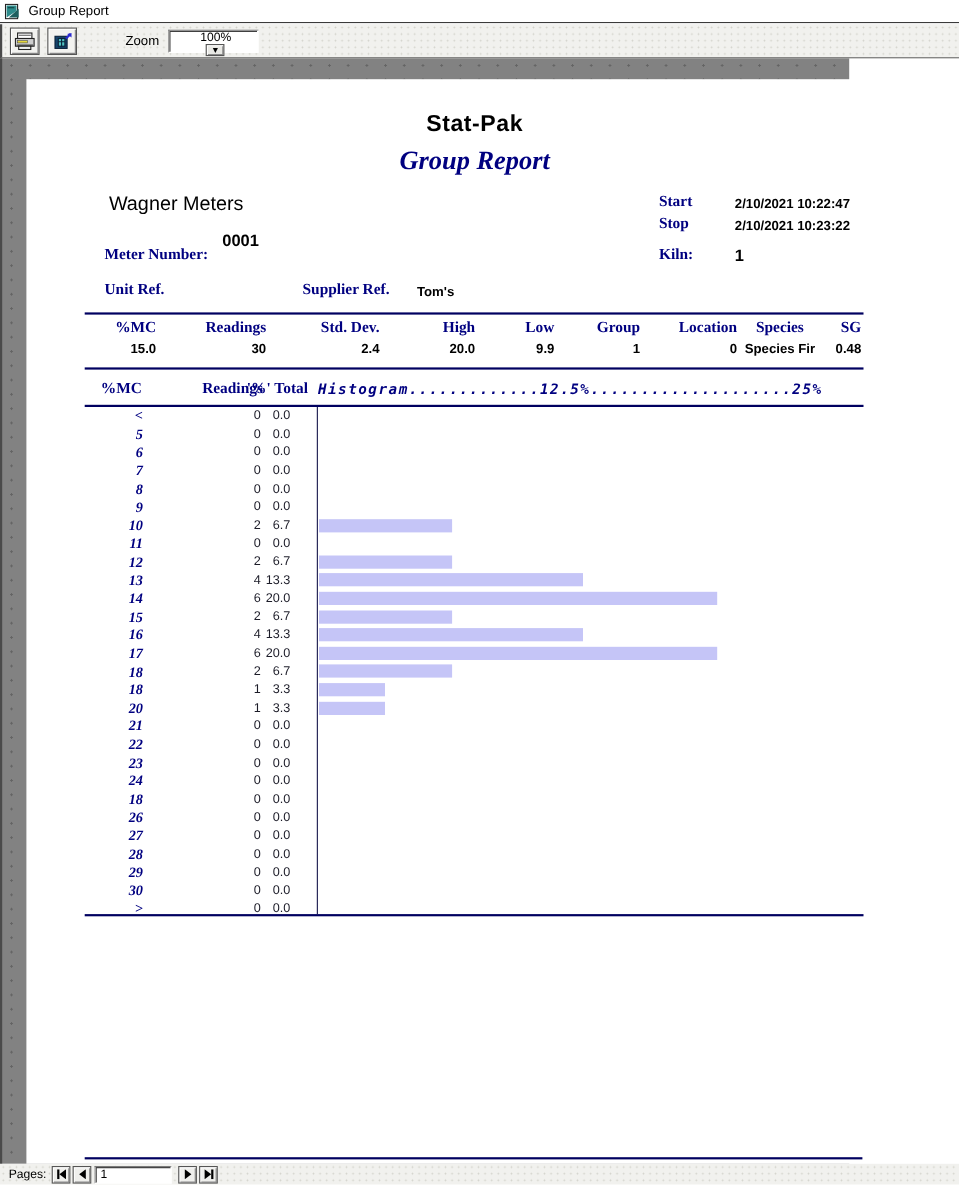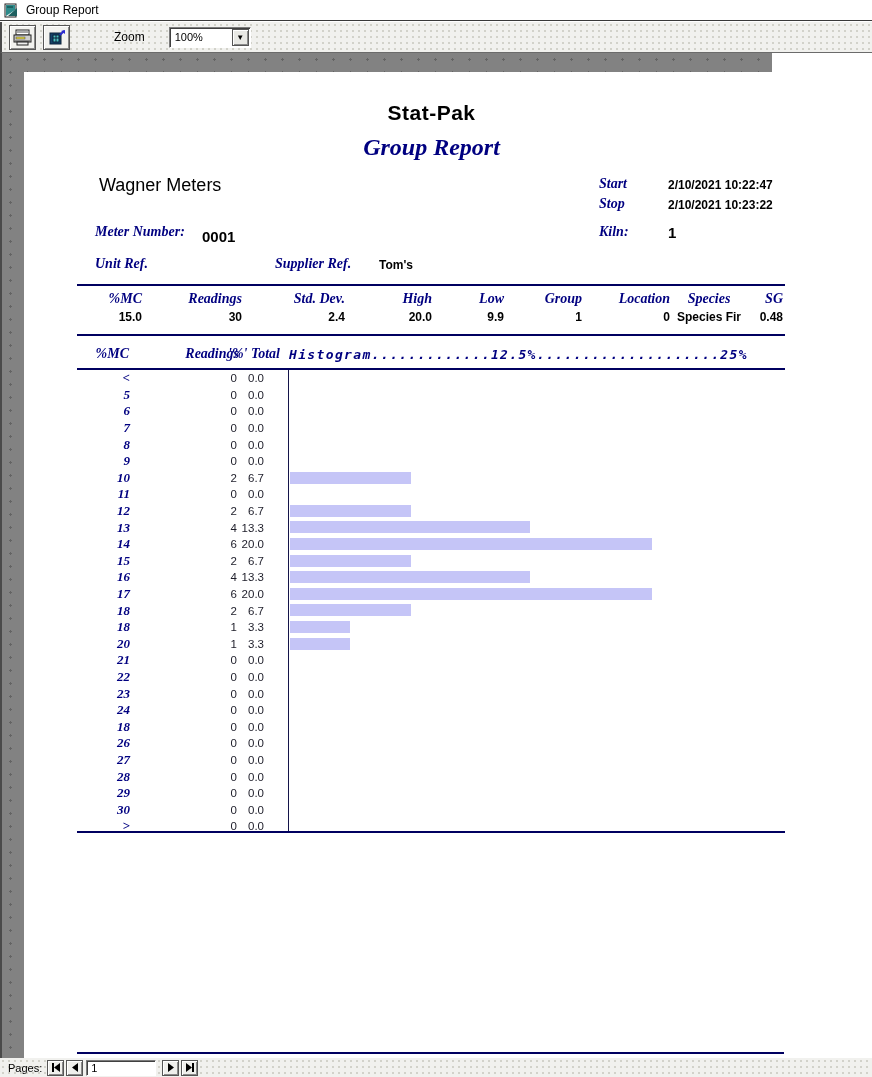--- a/index.html
+++ b/index.html
@@ -25,25 +25,25 @@
     display:flex; align-items:center;
   }
   .tb-btn {
     width:27px; height:25px; margin-left:7px;
     background:#f2f2ef; border:1px solid #565656;
     box-shadow:inset 1px 1px 0 #ffffff, inset -1px -1px 0 #8a8a8a;
     display:flex; align-items:center; justify-content:center; cursor:pointer;
   }
   .zoom-label { font-size:12px; color:#000; margin-left:44px; }
   .combobox {
-    margin-left:24px; width:82px; height:21px; background:#fff;
+    margin-left:8px; width:82px; height:21px; background:#fff;
     border:1px solid; border-color:#7a7a7a #fff #fff #7a7a7a;
     box-shadow:inset 1px 1px 0 #404040;
     display:flex; align-items:center; justify-content:space-between;
-    font-size:11px; padding-left:5px; cursor:pointer;
+    font-size:11px; padding-left:5px; cursor:pointer;flex-direction:column;
   }
   .combo-arrow {
     width:17px; height:17px; margin-right:1px;
     background:#e8e8e4; border:1px solid #555;
     box-shadow:inset 1px 1px 0 #fff, inset -1px -1px 0 #8a8a8a;
     display:flex; align-items:center; justify-content:center;
     font-size:8px; color:#000;
   }
   
   .preview {
@@ -57,21 +57,21 @@
     position:absolute; left:22px; top:19px; width:815px; height:986px;
     background:#fff;
   }
   
   .rpt-title { position:absolute; top:29px; left:0; width:100%; text-align:center;
     font-size:21px; font-weight:bold; color:#000; letter-spacing:0.5px; }
   .rpt-subtitle { position:absolute; top:62px; left:0; width:100%; text-align:center;
     font-family:"Liberation Serif", serif; font-size:24px; font-weight:bold; font-style:italic;
     color:var(--navy); }
   .company { position:absolute; left:75px; top:103px; font-size:18px; font-weight:normal; color:#000; }
-  .lbl { font-family:"Liberation Serif", serif; font-weight:bold; font-style:italic;
+  .lbl { font-family:"Liberation Serif", serif; font-weight:bold; 
     color:var(--navy); font-size:14px; }
   .val { font-weight:bold; color:#000; font-size:12px; }
   .pos { position:absolute; }
   .meter-val { font-size:15px; }
   
   .stats {
     position:absolute; left:53px; top:212px; width:708px; height:52px;
     border-top:2px solid var(--line); border-bottom:2px solid var(--line);
   }
   .scol { position:absolute; top:5px; text-align:right; }
@@ -174,21 +174,21 @@
     <div class="rpt-title">Stat-Pak</div>
     <div class="rpt-subtitle">Group Report</div>
     <div class="company">Wagner Meters</div>
 
     <span class="pos lbl" style="left:575px; top:104px;">Start</span>
     <span class="pos val" style="left:644px; top:106px;">2/10/2021 10:22:47</span>
     <span class="pos lbl" style="left:575px; top:124px;">Stop</span>
     <span class="pos val" style="left:644px; top:126px;">2/10/2021 10:23:22</span>
 
     <span class="pos lbl" style="left:71px; top:152px;">Meter Number:</span>
-    <span class="pos val meter-val" style="left:178px; top:156px;">0001</span>
+    <span class="pos val meter-val" style="left:178px; top:139px;">0001</span>
     <span class="pos lbl" style="left:575px; top:152px;">Kiln:</span>
     <span class="pos val meter-val" style="left:644px; top:152px;">1</span>
 
     <span class="pos lbl" style="left:71px; top:184px;">Unit Ref.</span>
     <span class="pos lbl" style="left:251px; top:184px;">Supplier Ref.</span>
     <span class="pos val" style="left:355px; top:186px;">Tom's</span>
 
     <div class="stats">
       <div class="scol sc0">
           <span class="lbl">%MC</span>

